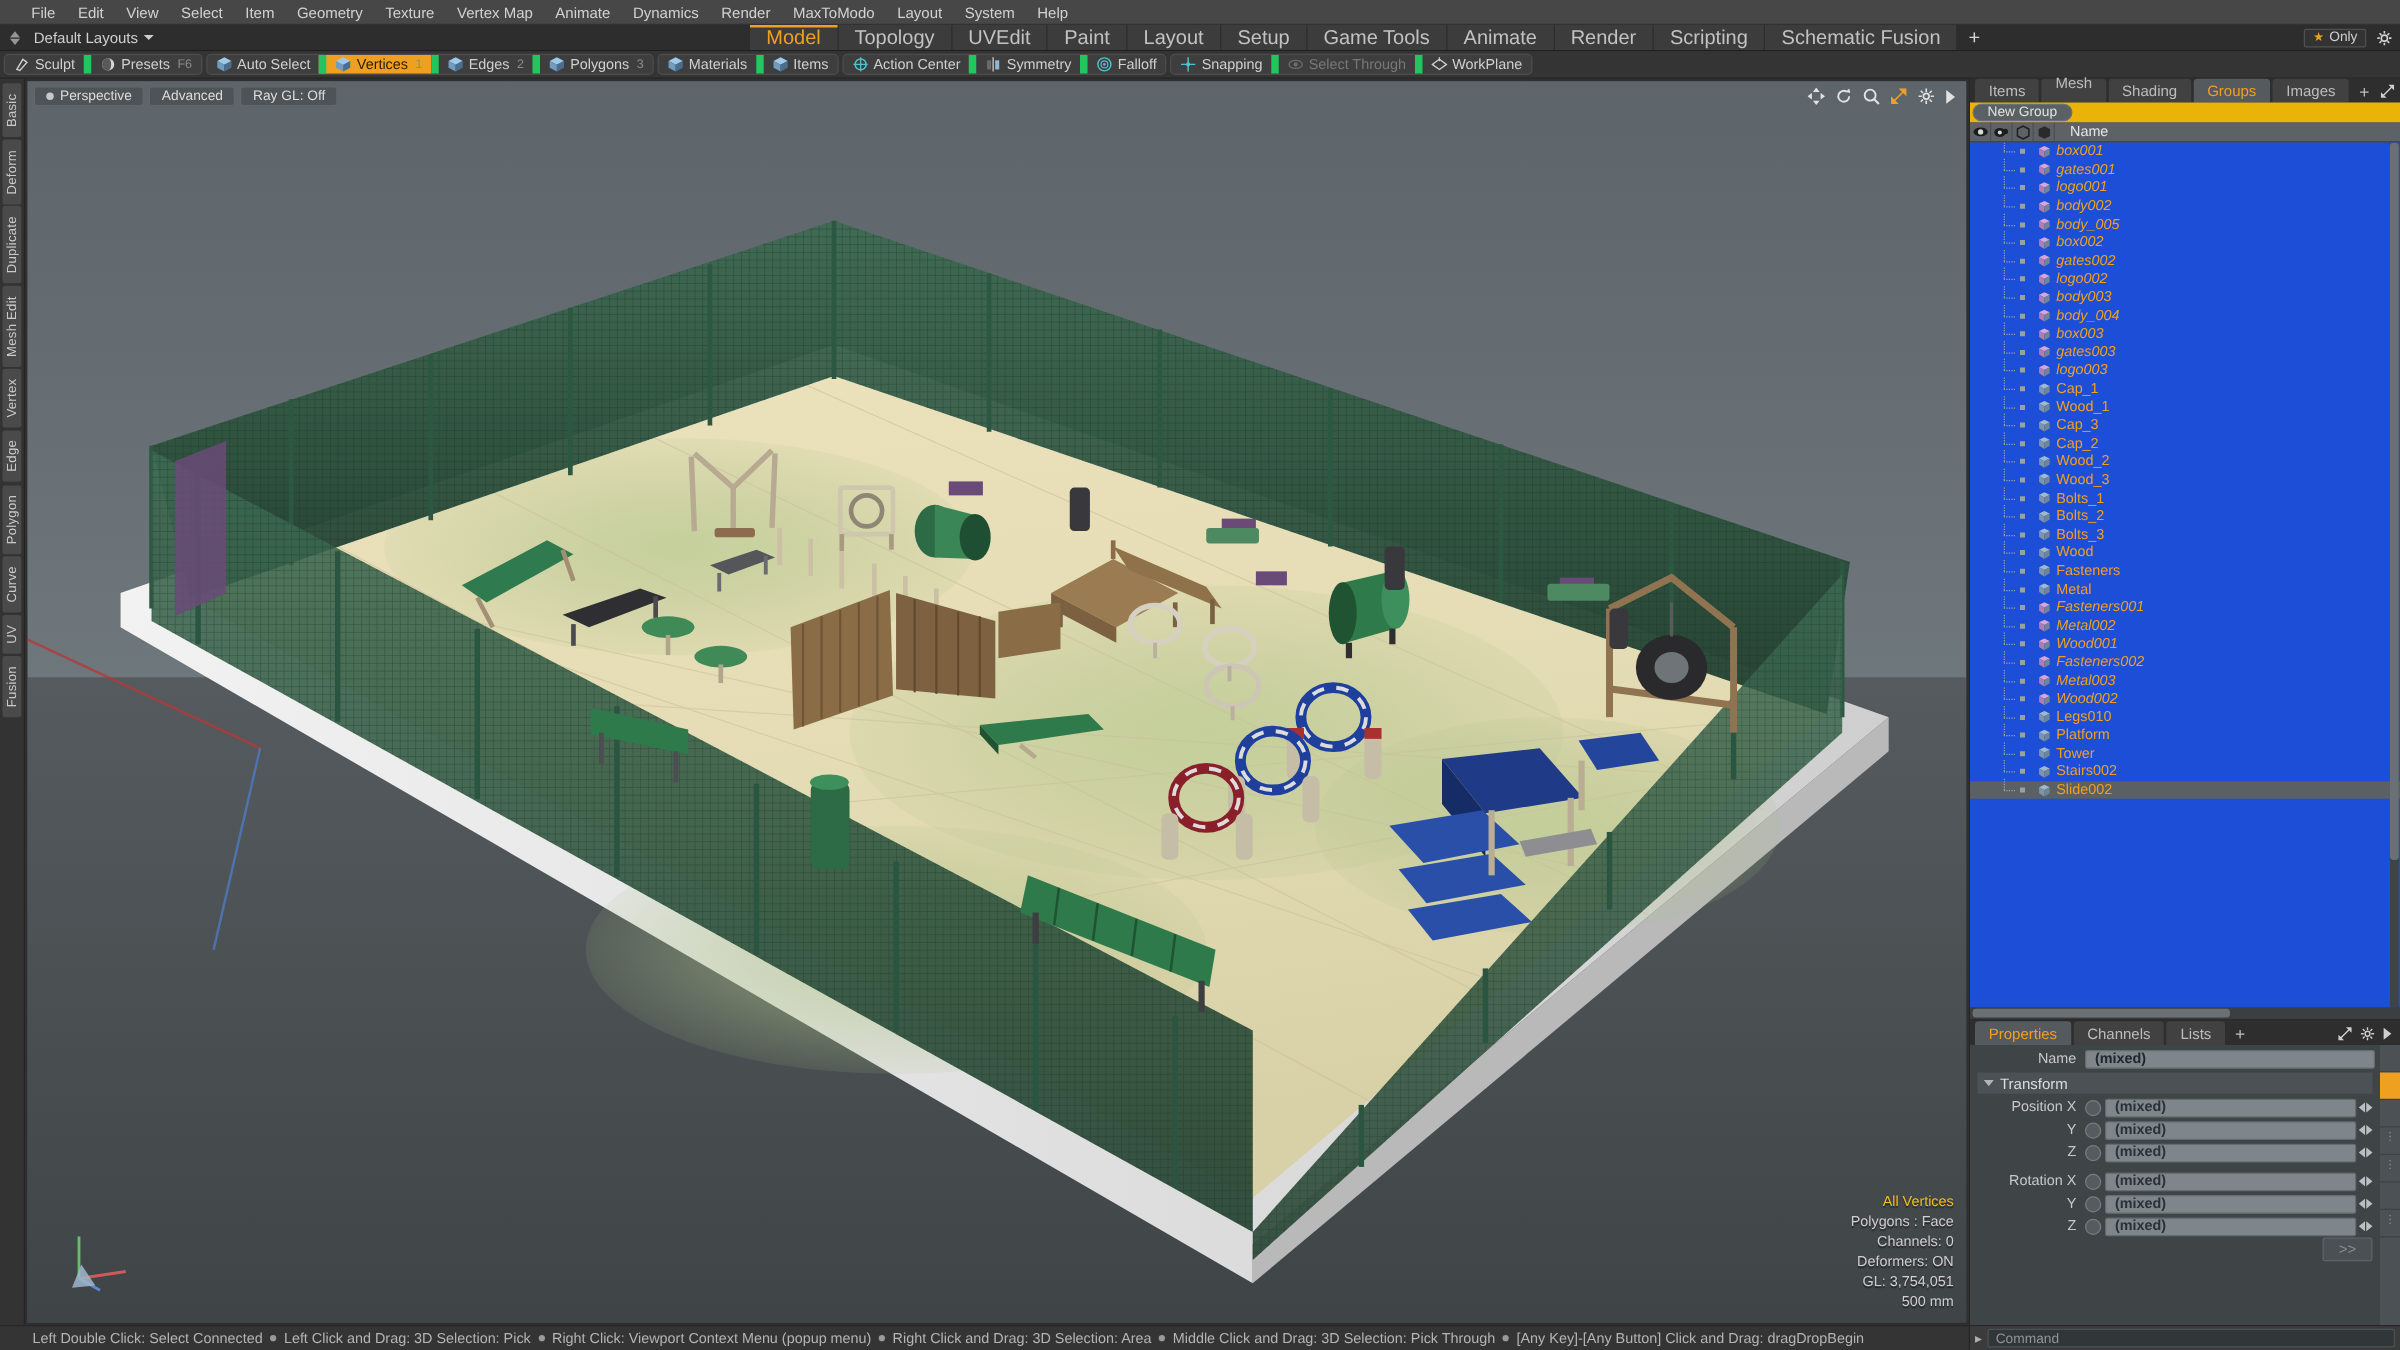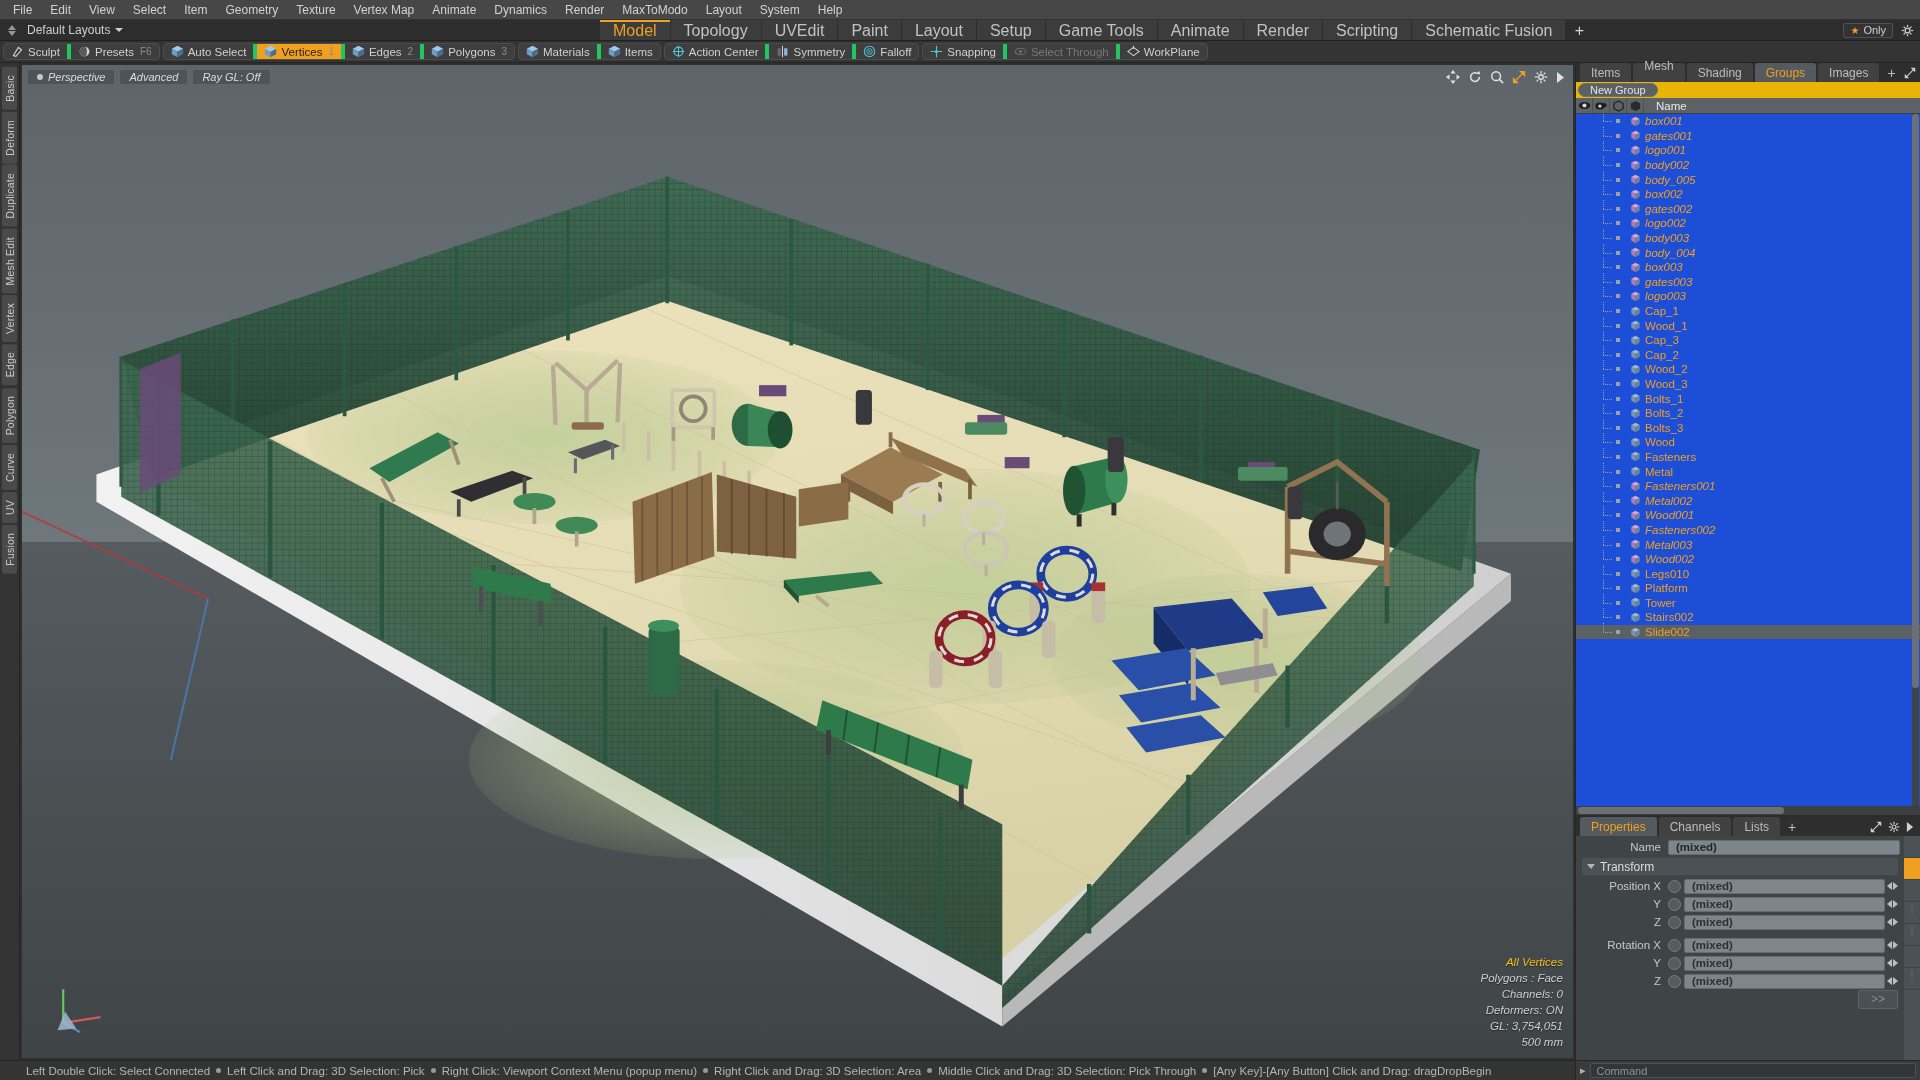--- a/index.html
+++ b/index.html
@@ -31,21 +31,21 @@
   .title-text { font-size: 12px; color: #d8d8d8; letter-spacing: .1px; }
   .win-btns { margin-left: auto; display: flex; height: 100%; }
   .win-btn {
     width: 42px; height: 24px; display: flex; align-items: center; justify-content: center;
     color: #cfcfcf; font-size: 13px;
   }
 
   
   .menubar {
     height: 20px; background: #474747; display: flex; align-items: center;
-    flex: 0 0 20px; padding-left: 4px; border-bottom: 1px solid #323232;
+    flex: 0 0 20px; padding-left: 16px; border-bottom: 1px solid #323232;
   }
   .menu-item {
     padding: 0 9px; height: 20px; line-height: 20px; font-size: 12px; color: #d2d2d2;
     white-space: nowrap;
   }
 
   
   .layoutrow {
     height: 21px; background: #2d2d2d; display: flex; align-items: stretch;
     flex: 0 0 21px; border-bottom: 1px solid #1f1f1f;
@@ -88,21 +88,21 @@
     flex: 0 0 22px; padding: 2px 3px; gap: 3px; border-bottom: 1px solid #242424;
   }
   .tgroup {
     display: flex; align-items: stretch; background: #3e3e3e;
     border: 1px solid #4d4d4d; border-radius: 4px; overflow: hidden;
   }
   .tbtn {
     display: flex; align-items: center; gap: 4px; padding: 0 7px;
     font-size: 11.5px; color: #d0d0d0; white-space: nowrap; background: transparent;
   }
-  .tbtn + .tbtn { border-left: 4px solid #22c55e; }
+  .tbtn + .tbtn { border-left: 6px solid #22c55e; }
   .tbtn.on { background: #f0a020; color: #2a2010; }
   .tbtn.dim { color: #787878; }
   .tnum { font-size: 10px; color: #8c8c8c; margin-left: 2px; }
   .ic { width: 13px; height: 13px; flex: 0 0 13px; display: block; }
 
   
   .body { flex: 1; display: flex; min-height: 0; }
 
   
   .lefttabs {
@@ -110,21 +110,21 @@
     align-items: stretch; padding-top: 4px; gap: 2px; border-right: 1px solid #242424;
   }
   .vtab {
     writing-mode: vertical-rl; text-orientation: mixed; transform: rotate(180deg);
     background: #4a4a4a; color: #cacaca; font-size: 10.5px; padding: 8px 3px;
     display: flex; align-items: center; justify-content: center; border-radius: 2px;
     margin: 0 2px; letter-spacing: .2px;
   }
 
   
-  .viewwrap { flex: 1; position: relative; min-width: 0; background: #2f2f2f; padding: 2px; font-style: italic; }
+  .viewwrap { flex: 1; position: relative; min-width: 0; background: #2f2f2f; padding: 2px; }
   .viewport { position: relative; width: 100%; height: 100%; overflow: hidden;
               background: linear-gradient(#585f63 0%, #6a7276 42%, #5b6064 43%, #4c5154 100%); }
   .vp-sky { position: absolute; inset: 0 0 52% 0; background: linear-gradient(#5d646a, #6e777c); }
   .vp-ground { position: absolute; inset: 48% 0 0 0; background: linear-gradient(#555b5e, #3f4447); }
 
   .vp-toolrow { position: absolute; top: 4px; left: 5px; display: flex; gap: 4px; z-index: 6; }
   .vpbtn {
     background: #4e5357; border: 1px solid #606669; border-radius: 3px;
     font-size: 11px; color: #dcdcdc; padding: 1px 9px; display: flex; align-items: center; gap: 5px;
   }

